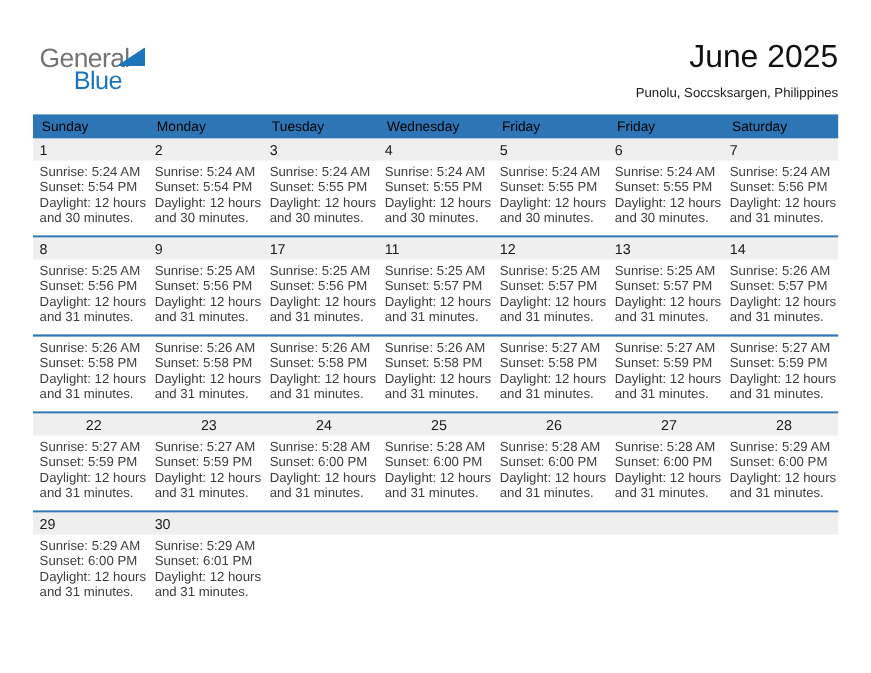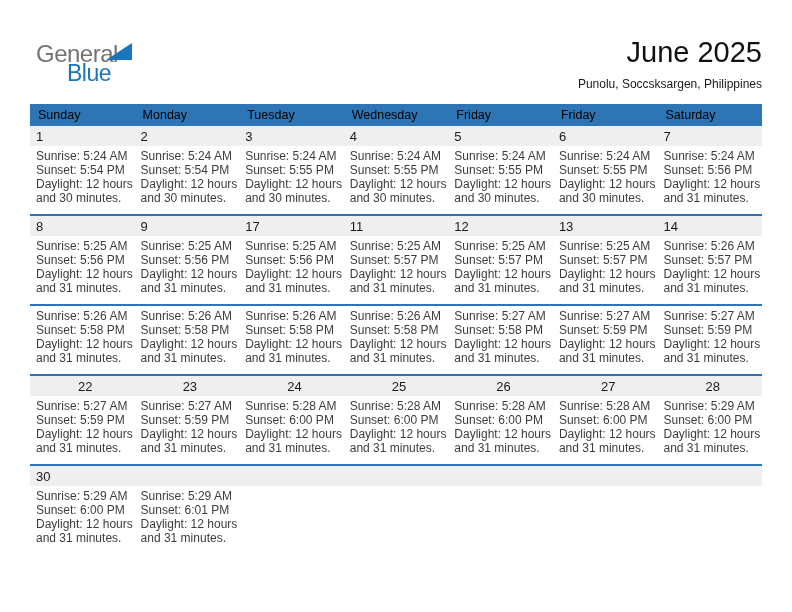--- a/index.html
+++ b/index.html
@@ -296,20 +296,21 @@
           <div class="detail-cell">
             <div class="detail-line">Sunrise: 5:29 AM</div>
             <div class="detail-line">Sunset: 6:00 PM</div>
             <div class="detail-line">Daylight: 12 hours</div>
             <div class="detail-line">and 31 minutes.</div>
           </div>
         </div>
       </div>
       <div class="week" style="border-top-color: rgb(46, 117, 182);">
         <div class="num-row" style="background: rgb(239, 239, 239);">
+          <div class="num-cell">29</div>
           <div class="num-cell">30</div>
           <div class="num-cell"></div>
           <div class="num-cell"></div>
           <div class="num-cell"></div>
           <div class="num-cell"></div>
           <div class="num-cell"></div>
         </div>
         <div class="detail-row">
           <div class="detail-cell">
             <div class="detail-line">Sunrise: 5:29 AM</div>

